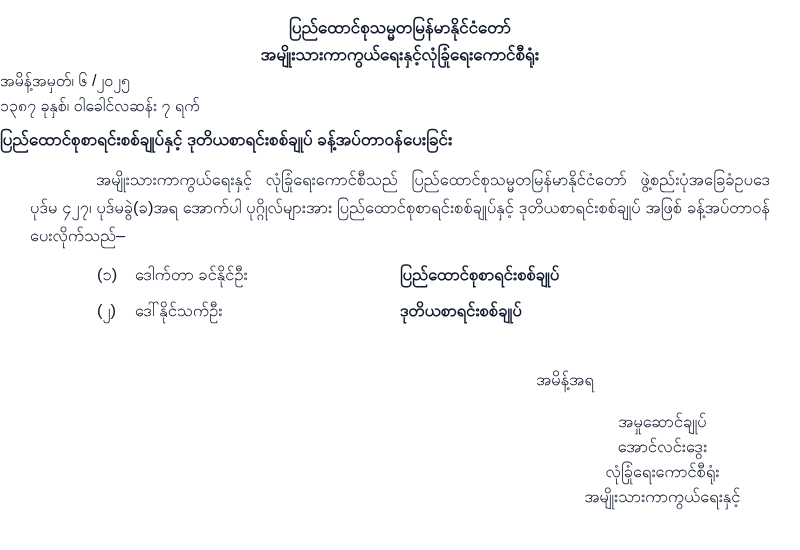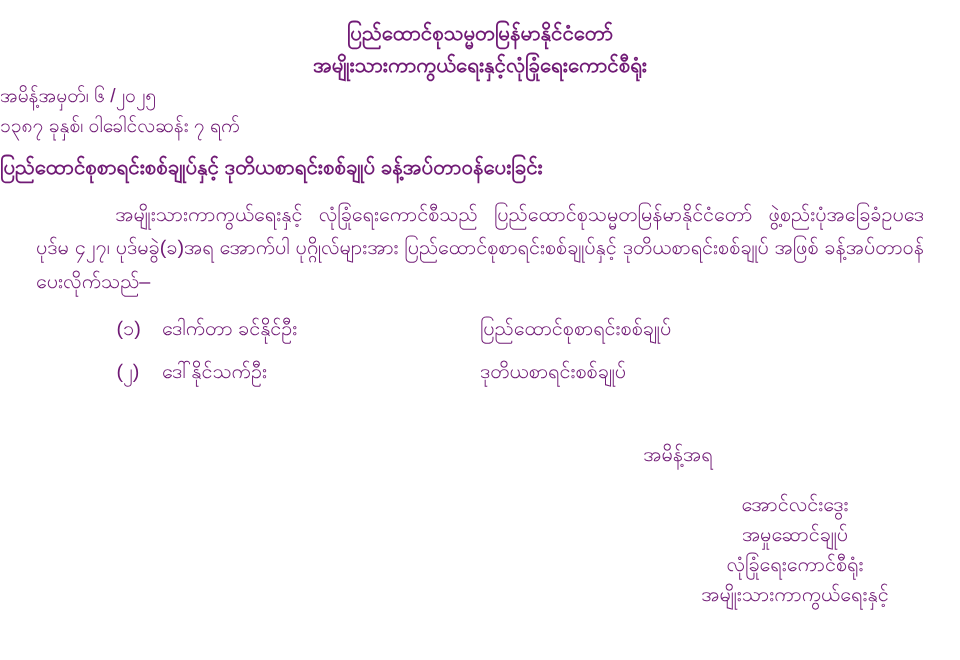--- a/index.html
+++ b/index.html
@@ -2,21 +2,21 @@
 <html><head>
 <meta charset="utf-8">
 <style>
   * { margin: 0; padding: 0; box-sizing: border-box; }
   html, body { background: #ffffff; }
   .page {
     position: relative;
     width: 800px;
     height: 550px;
     background: #ffffff;
-    color: #701a75;
+    color: #0f172a;
     font-family: "Liberation Sans", sans-serif;
     overflow: hidden;
     padding-top: 14px;
   }
   .hdr-bold {
     font-weight: bold;
     font-size: 17px;
     line-height: 27px;
     text-align: center;
   }
@@ -43,21 +43,21 @@
   }
   .appt-row {
     display: flex;
     align-items: flex-start;
     font-size: 16.5px;
     line-height: 22px;
     margin-top: 14px;
   }
   .appt-number { width: 38px; flex: 0 0 38px; }
   .appt-name  { width: 265px; flex: 0 0 265px; }
-  .appt-position { flex: 1; }
+  .appt-position { flex: 1; font-weight: bold; }
   .by-order {
     position: absolute;
     top: 368px;
     left: 490px;
     width: 150px;
     text-align: center;
     font-size: 16.5px;
     line-height: 22px;
   }
   .signature {
@@ -101,19 +101,19 @@
       <span class="appt-number">(၂)</span>
       <span class="appt-name">ဒေါ်နိုင်သက်ဦး</span>
       <span class="appt-position">ဒုတိယစာရင်းစစ်ချုပ်</span>
     </div>
 
   </div>
 
   <div class="by-order">အမိန့်အရ</div>
 
   <div class="signature">
+    <span class="sig-line">အမှုဆောင်ချုပ်</span>
     <span class="sig-line">အောင်လင်းဒွေး</span>
-    <span class="sig-line">အမှုဆောင်ချုပ်</span>
     <span class="sig-line">လုံခြုံရေးကောင်စီရုံး</span>
     <span class="sig-line">အမျိုးသားကာကွယ်ရေးနှင့်</span>
   </div>
 
 </div>
 
 </body></html>

